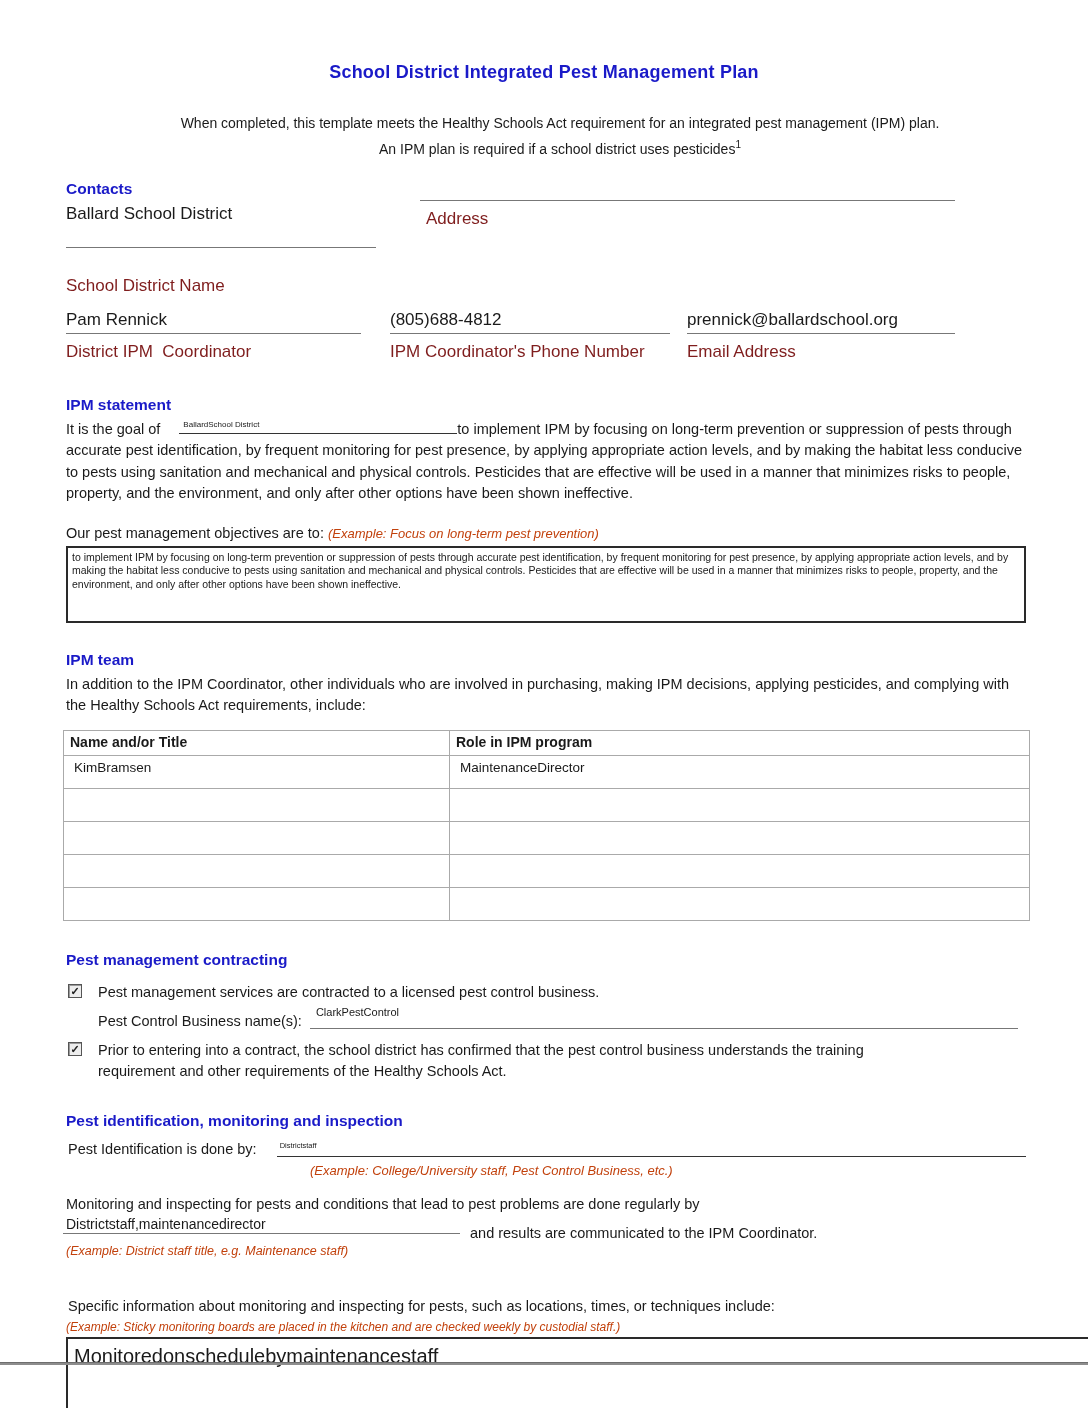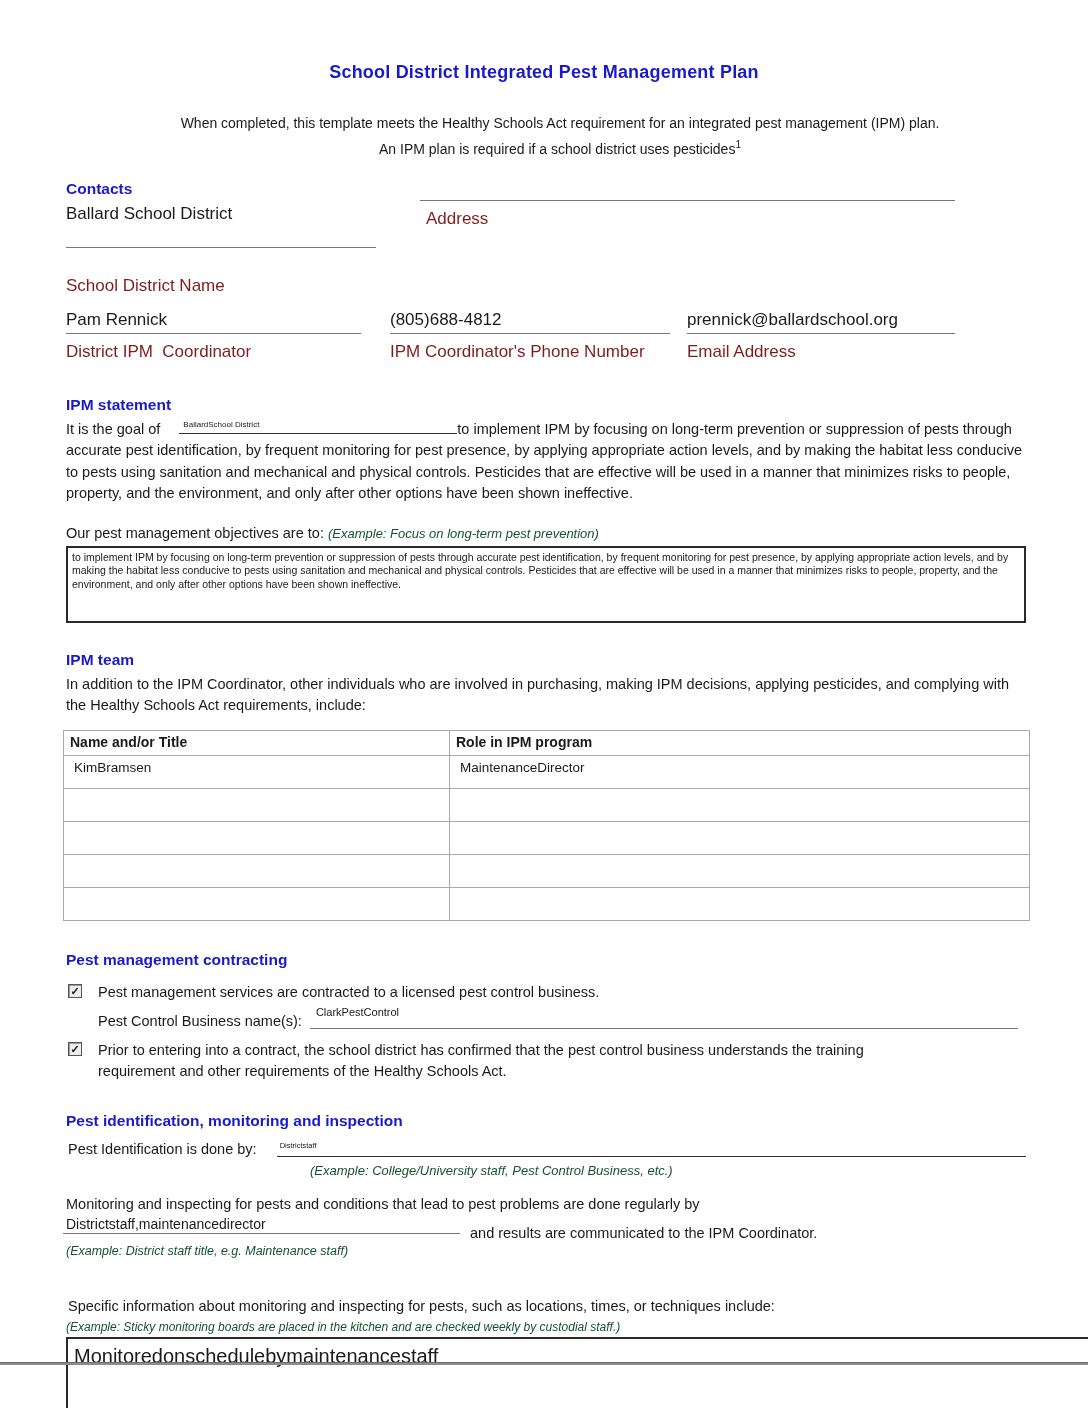--- a/index.html
+++ b/index.html
@@ -49,21 +49,21 @@
   .body-par { margin:5px 58px 0 66px; font-size:14.5px; line-height:21.5px; text-align:left; }
   .inline-blank {
     display:inline-block; width:278px; height:15px;
     border-bottom:1.5px solid #333;
     vertical-align:baseline;
     margin-left:15px;
   }
   .inline-blank .tiny { position:relative; top:-7px; left:4px; font-size:8px; white-space:nowrap; }
 
   .objectives-line { margin:20px 58px 0 66px; font-size:14.5px; }
-  .example { font-style:italic; font-size:13px; color:#14532d; }
+  .example { font-style:italic; font-size:13px; color:#c2410c; }
   .objectives-box {
     margin:5px 0 0 66px; width:960px; height:77px;
     border:2px solid #2a2a2a;
     padding:3px 4px;
     font-size:10.5px; line-height:13.5px;
   }
 
   
   .ipm-team-heading { margin-top:28px; }
   .team-table {

